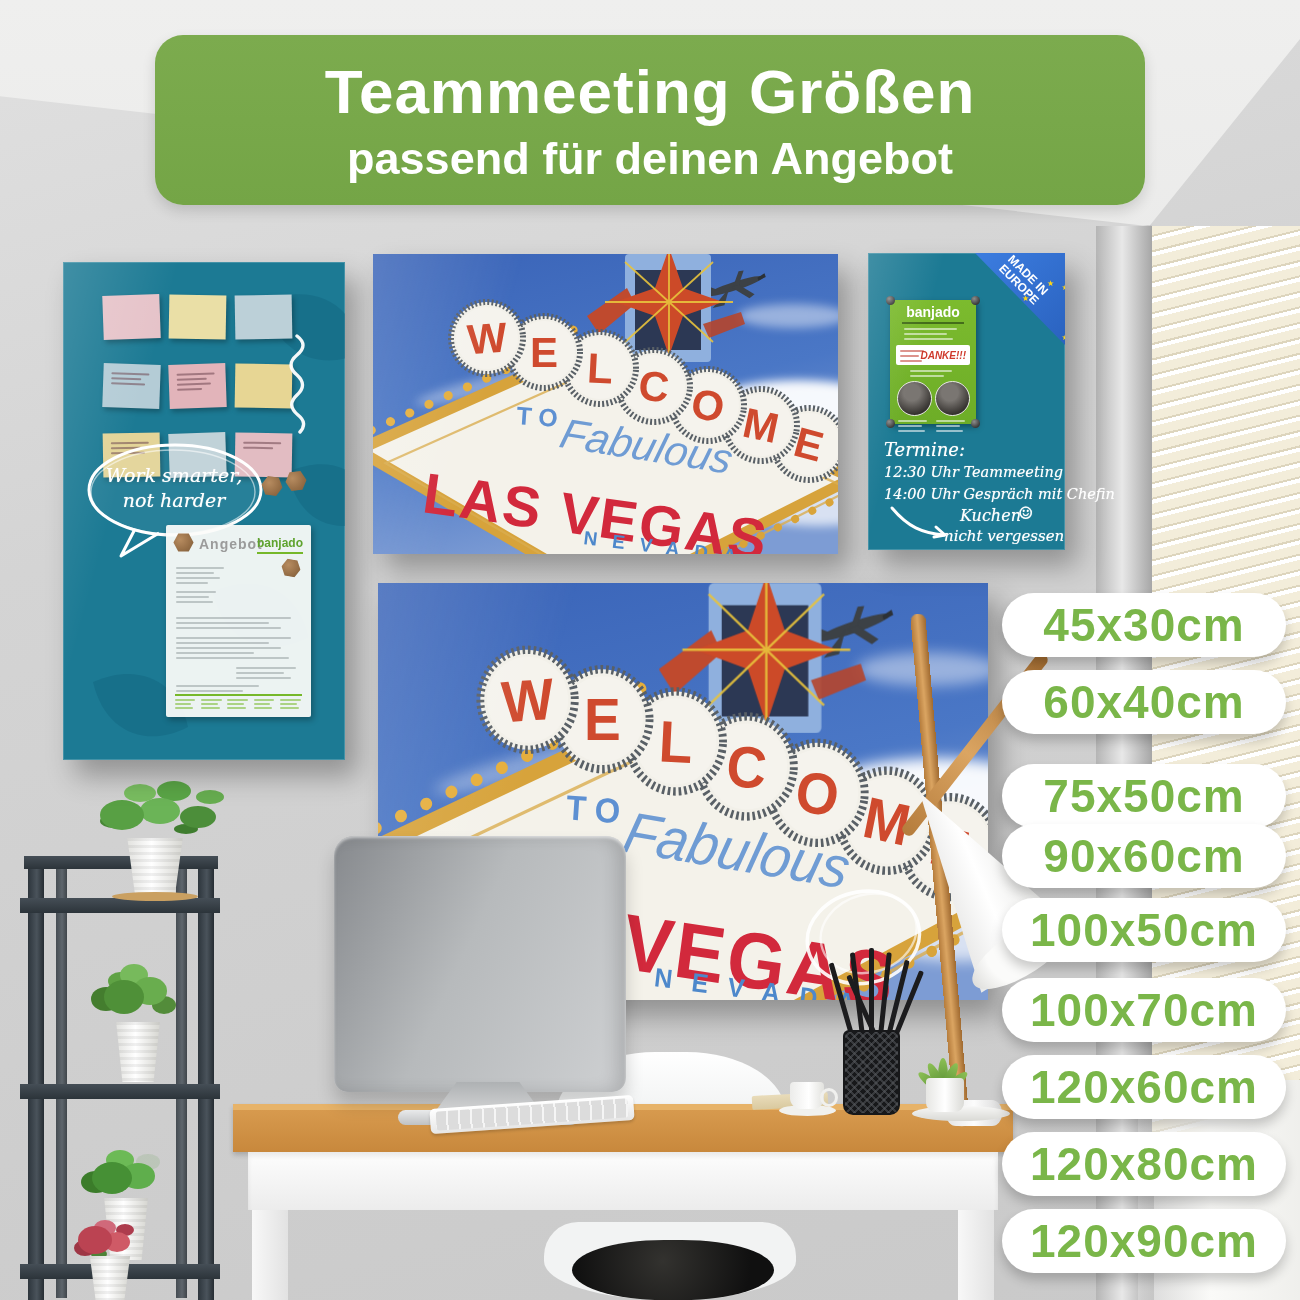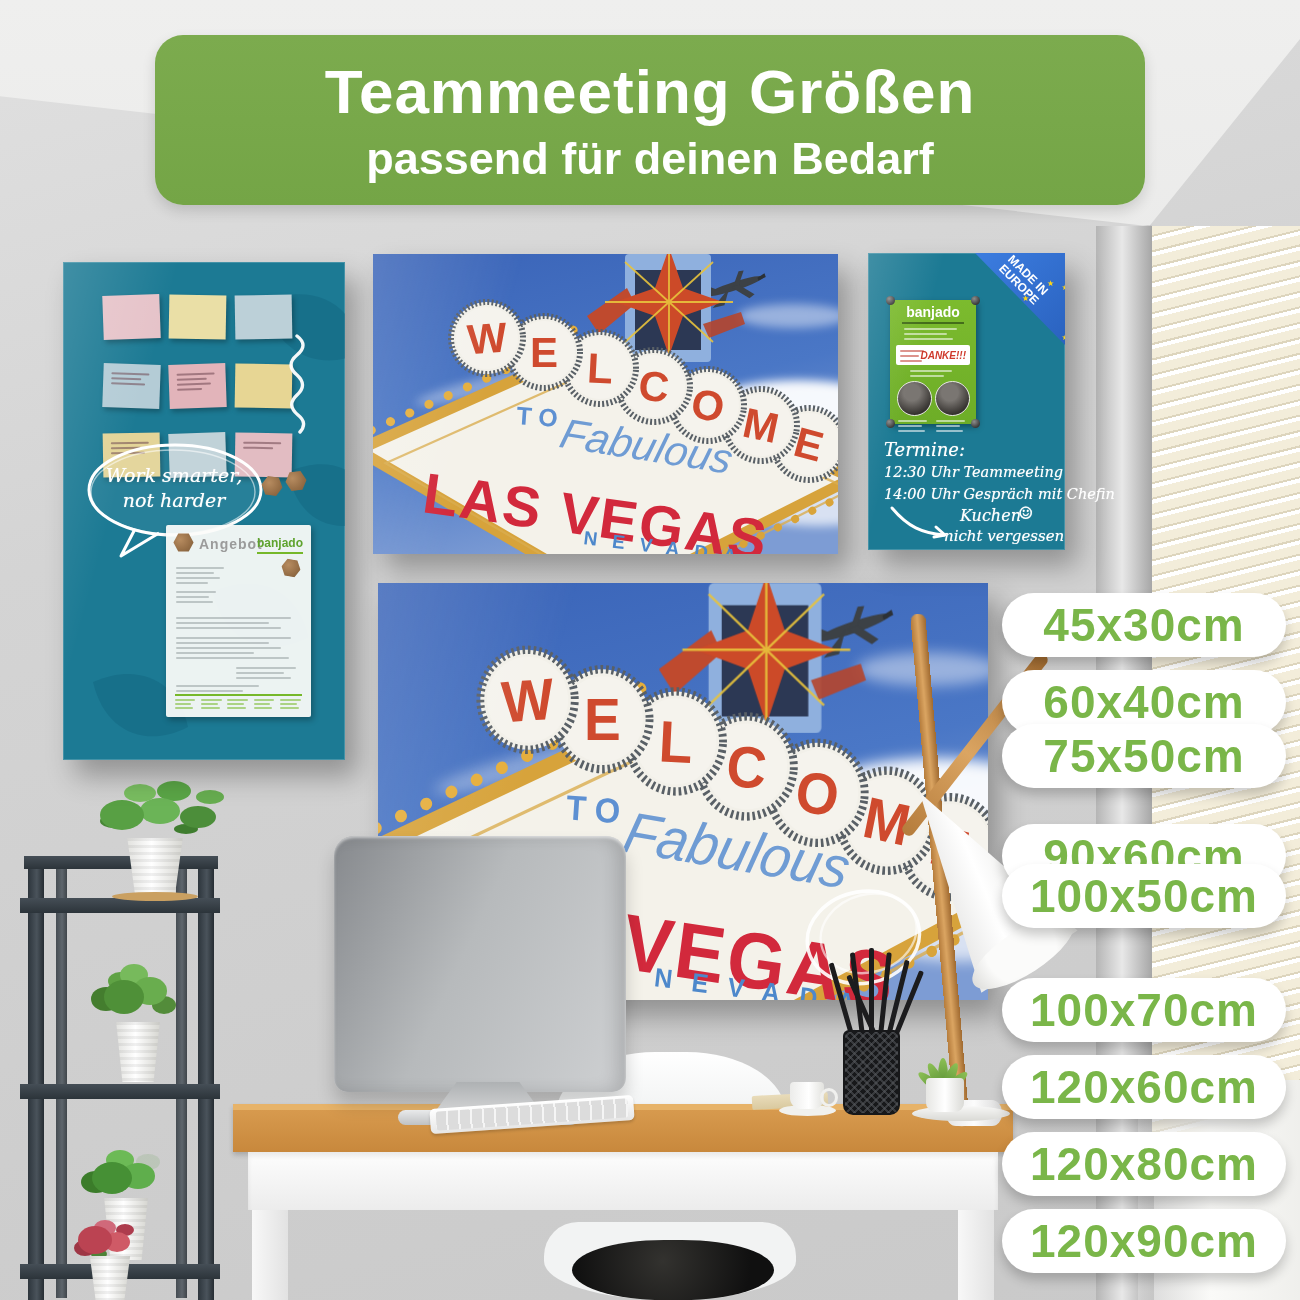--- a/index.html
+++ b/index.html
@@ -612,40 +612,40 @@
   <div class="abs succ-leaf" style="left:952px;top:1068px;transform:rotate(50deg);"></div>
   <div class="abs succ-pot"></div>
 
   <div id="size-pills">
       <div class="pill" style="top: 593px;">
         <span>45x30cm</span>
       </div>
       <div class="pill" style="top: 670px;">
         <span>60x40cm</span>
       </div>
-      <div class="pill" style="top: 724px;">
+      <div class="pill" style="top: 764px;">
         <span>75x50cm</span>
       </div>
       <div class="pill" style="top: 824px;">
         <span>90x60cm</span>
       </div>
-      <div class="pill" style="top: 864px;">
+      <div class="pill" style="top: 898px;">
         <span>100x50cm</span>
       </div>
       <div class="pill" style="top: 978px;">
         <span>100x70cm</span>
       </div>
       <div class="pill" style="top: 1055px;">
         <span>120x60cm</span>
       </div>
       <div class="pill" style="top: 1132px;">
         <span>120x80cm</span>
       </div>
       <div class="pill" style="top: 1209px;">
         <span>120x90cm</span>
       </div>
     </div>
 
   <div class="abs banner">
     <div class="t1">Teammeeting Größen</div>
-    <div class="t2">passend für deinen Bedarf</div>
+    <div class="t2">passend für deinen Angebot</div>
   </div>
 </div>
 
 </body></html>

